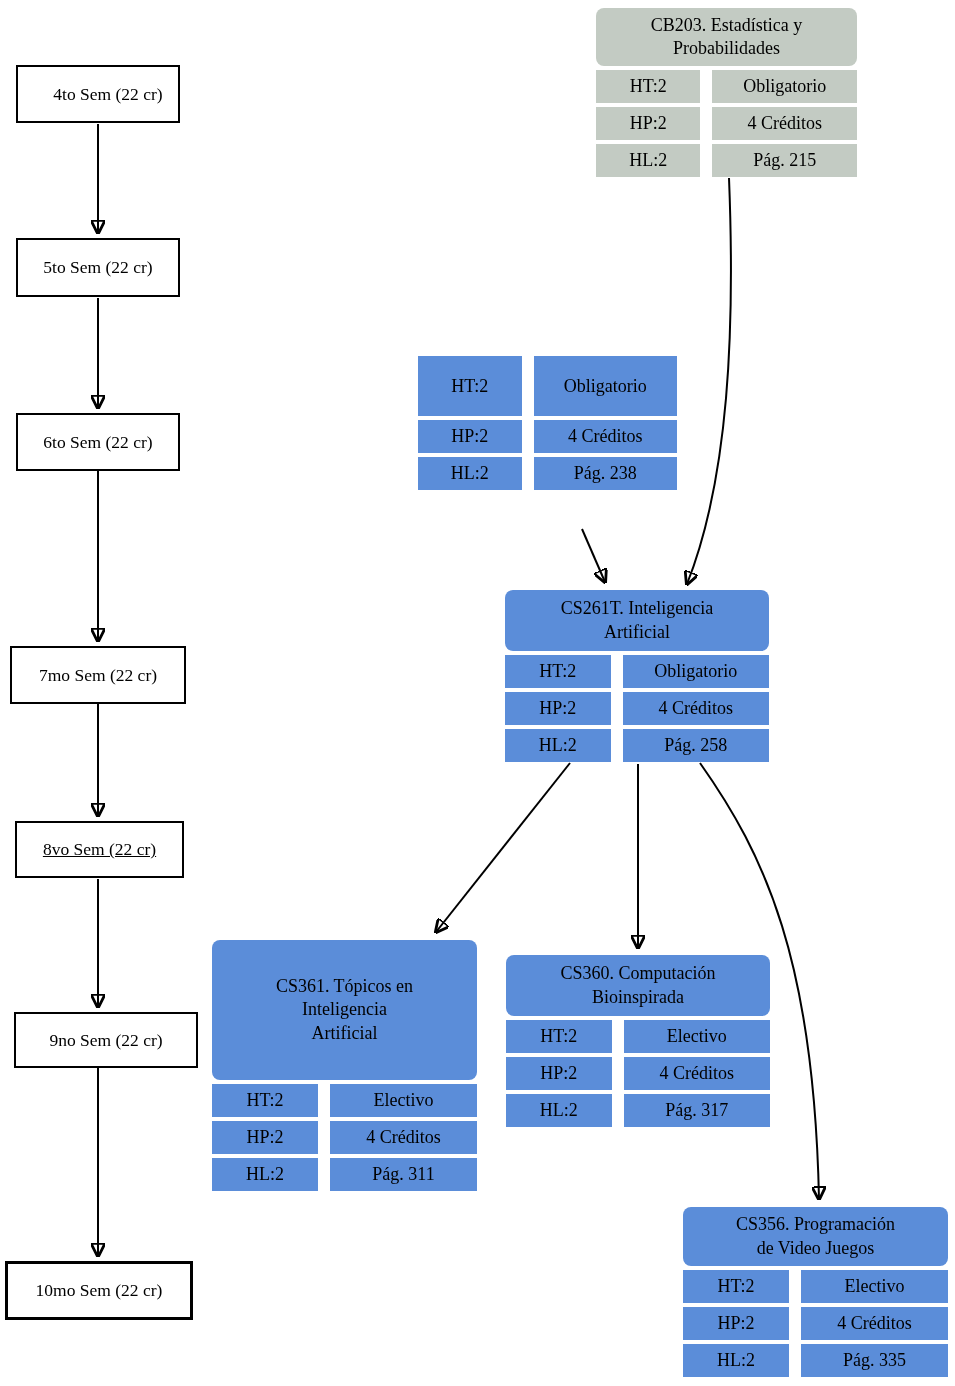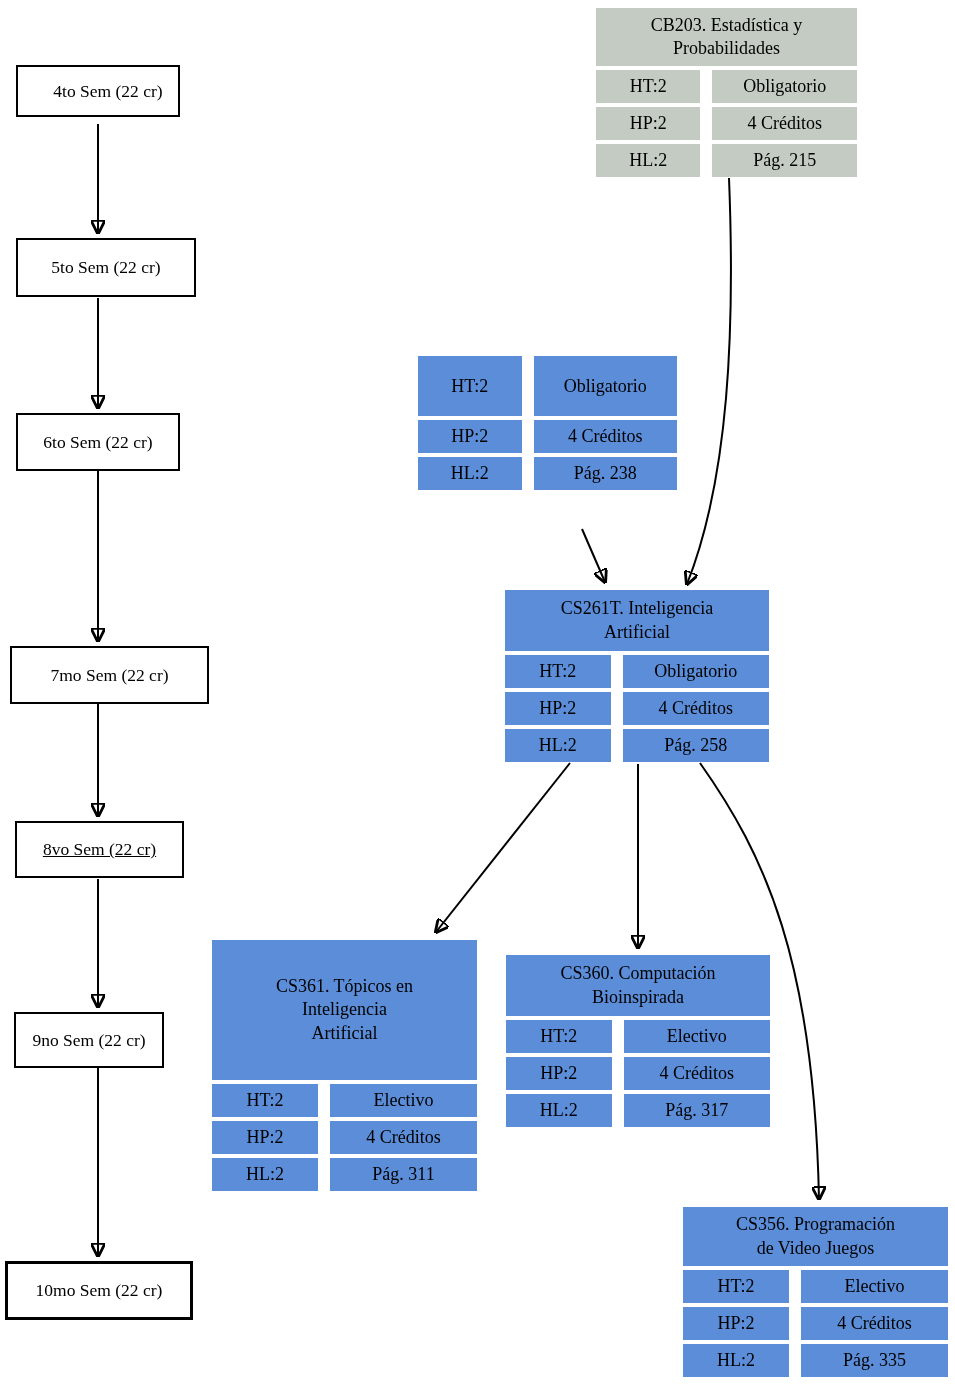--- a/index.html
+++ b/index.html
@@ -39,20 +39,21 @@
     font-size: 18px;
   }
   .card-title {
     background: var(--card-color);
     display: flex;
     align-items: center;
     justify-content: center;
     text-align: center;
     white-space: pre-line;
     line-height: 1.3;
+    border-radius: 8px;
   }
   .card-row {
     display: grid;
     grid-template-columns: 40% 1fr;
     column-gap: 12px;
   }
   .cell {
     background: var(--card-color);
     display: flex;
     align-items: center;
@@ -90,36 +91,36 @@
     <path d="M98,704 L98,816" marker-end="url(#ah)"></path>
     <path d="M98,879 L98,1007" marker-end="url(#ah)"></path>
     <path d="M98,1068 L98,1256" marker-end="url(#ah)"></path>
     <path d="M729,178 C735,330 729,478 687,584" marker-end="url(#ah)"></path>
     <path d="M582,529 L605,582" marker-end="url(#ah)"></path>
     <path d="M570,763 L436,932" marker-end="url(#ah)"></path>
     <path d="M638,764 L638,948" marker-end="url(#ah)"></path>
     <path d="M700,763 C765,855 814,960 819,1199" marker-end="url(#ah)"></path>
   </svg>
 
-  <div class="sem" style="left:16px;top:65px;width:164px;height:52px;padding-left:20px;">
+  <div class="sem" style="left:16px;top:65px;width:164px;height:58px;padding-left:20px;">
     <span>4to Sem (22 cr)</span>
   </div>
-  <div class="sem" style="left:16px;top:238px;width:180px;height:59px;">
+  <div class="sem" style="left:16px;top:238px;width:164px;height:59px;">
     <span>5to Sem (22 cr)</span>
   </div>
   <div class="sem" style="left:16px;top:413px;width:164px;height:58px;">
     <span>6to Sem (22 cr)</span>
   </div>
-  <div class="sem" style="left:10px;top:646px;width:199px;height:58px;text-align:center;">
+  <div class="sem" style="left:10px;top:646px;width:176px;height:58px;text-align:center;">
     <span>7mo Sem (22 cr)</span>
   </div>
   <div class="sem" style="left:15px;top:821px;width:169px;height:57px;text-decoration:underline;">
     <span>8vo Sem (22 cr)</span>
   </div>
-  <div class="sem" style="left:14px;top:1012px;width:150px;height:56px;">
+  <div class="sem" style="left:14px;top:1012px;width:184px;height:56px;">
     <span>9no Sem (22 cr)</span>
   </div>
   <div class="sem thick" style="left:5px;top:1261px;width:188px;height:59px;">
     <span>10mo Sem (22 cr)</span>
   </div>
 
   <div class="card" style="left:596px;top:8px;width:261px;height:169px;--card-color:#c3cbc3;">
     <div class="card-title">CB203. Estadística y
 Probabilidades</div>
     <div class="card-row">

